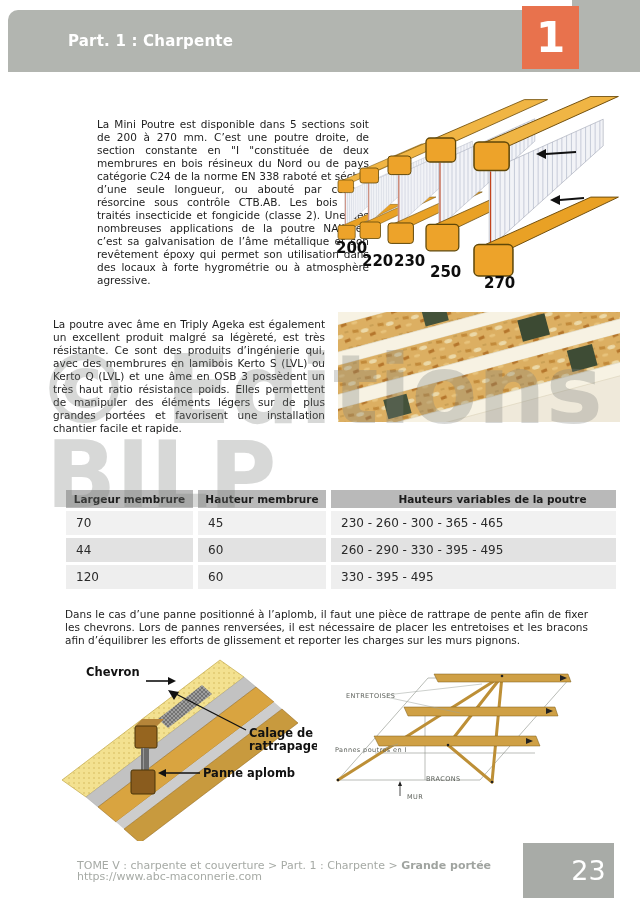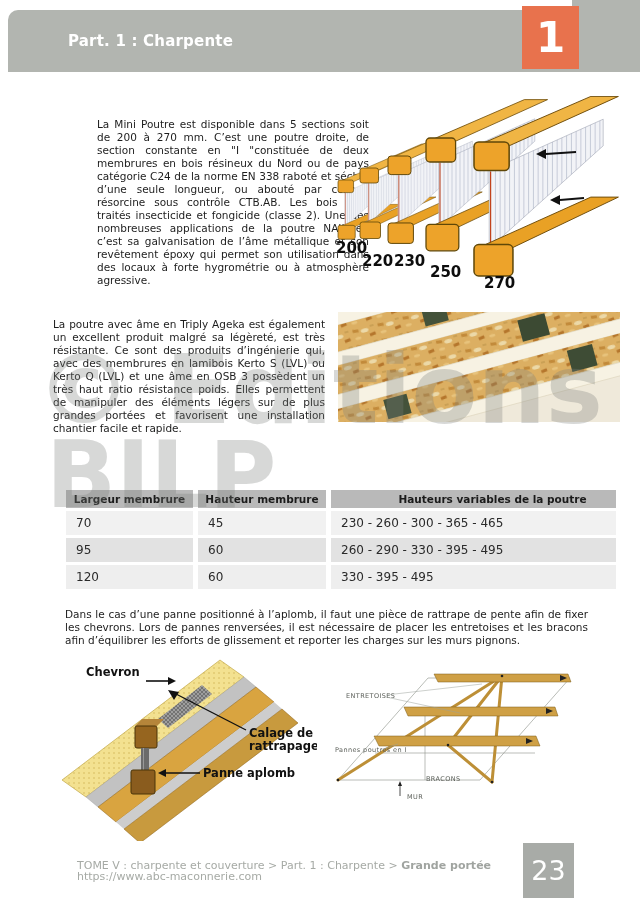--- a/index.html
+++ b/index.html
@@ -39,21 +39,21 @@
 
   
   .watermark{position:absolute;inset:0;z-index:40;pointer-events:none;color:rgba(124,127,122,.30);font-weight:bold;}
   .wm1{position:absolute;left:36px;top:342px;font-size:96px;line-height:1;white-space:nowrap;}
   .wm2{position:absolute;left:46px;top:430px;font-size:92px;line-height:1;white-space:nowrap;}
 
   
   .foot{position:absolute;left:77px;top:860px;font-size:11px;color:#a6aaa5;line-height:11px;}
   .foot b{font-weight:bold;color:#a0a4a0;}
   .pagebox{position:absolute;left:523px;top:843px;width:51px;height:55px;background:#a8aba7;color:#fff;
-           font-size:27px;display:flex;align-items:center;justify-content:center;}
+           font-size:27px;display:flex;align-items:center;justify-content:center;padding-left:40px;}
 </style>
 </head>
 <body>
 
 <div class="page">
 
   <div class="hdr-bleed"></div>
   <div class="hdr">
     <span class="hdr-title">Part. 1 : Charpente</span>
   </div>
@@ -139,21 +139,21 @@
         <th class="c3">Hauteurs variables de la poutre</th>
       </tr>
     </thead>
     <tbody>
       <tr class="r1">
         <td>70</td>
         <td>45</td>
         <td>230 - 260 - 300 - 365 - 465</td>
       </tr>
       <tr class="r2">
-        <td>95</td>
+        <td>44</td>
         <td>60</td>
         <td>260 - 290 - 330 - 395 - 495</td>
       </tr>
       <tr class="r3">
         <td>120</td>
         <td>60</td>
         <td>330 - 395 - 495</td>
       </tr>
     </tbody>
   </table>

